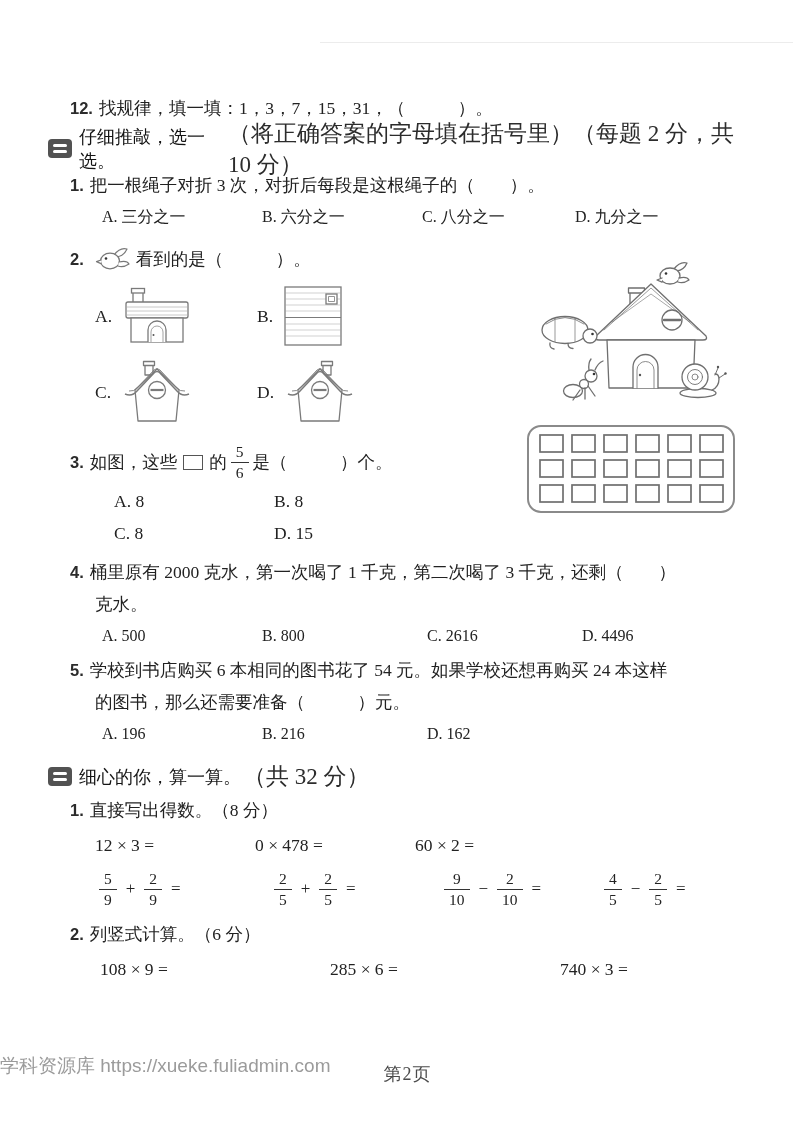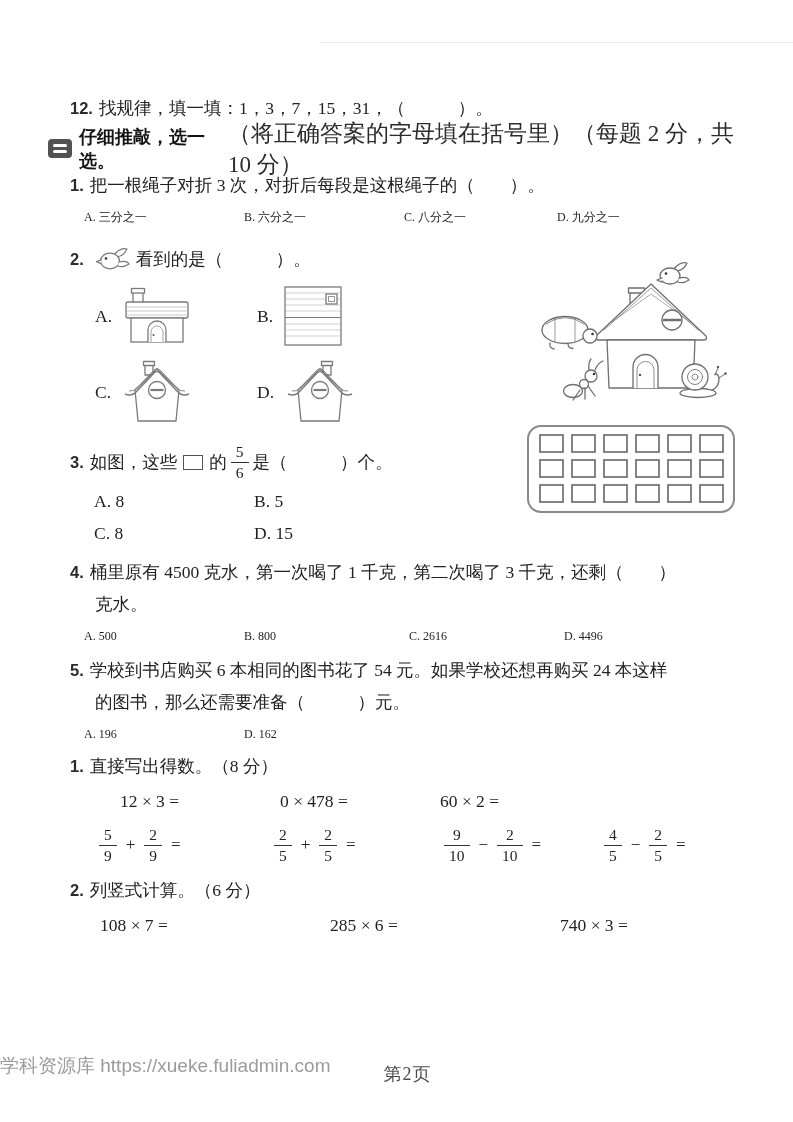--- a/index.html
+++ b/index.html
@@ -13,49 +13,49 @@
   .content { position:absolute; left:48px; top:92px; width:712px; }
 
   .line { font-size:17.5px; line-height:32px; }
   .qnum { font-family:"Liberation Sans", sans-serif; font-weight:600; font-size:16.5px; color:#2b2b2b; margin-right:6px; }
 
   
   .sec-header { margin-top:7px; height:35px; display:flex; align-items:center; }
   .sec-icon { display:inline-flex; flex-direction:column; justify-content:center; gap:3px;
     width:24px; height:19px; background:#525252; border-radius:4px; margin-right:7px; flex:0 0 auto; align-items:center; }
   .sec-icon .bar { display:block; width:14px; height:3px; background:#fff; border-radius:1.5px; }
-  .sec-title { font-family:"Liberation Sans", sans-serif; font-weight:700; font-size:18px; color:#141414; }
+  .sec-title { font-family:"Liberation Sans", sans-serif; font-weight:400; font-size:18px; color:#141414; }
   .sec-sub { font-size:23px; color:#2c2c2c; margin-left:2px; }
 
   .q-line { margin-left:22px; }
-  .opt-row { margin-left:36px; display:flex; font-size:12px; line-height:32px; }
+  .opt-row { margin-left:54px; display:flex; font-size:16px; line-height:32px; }
   .opt-row .c1 { width:160px; } .opt-row .c2 { width:160px; } .opt-row .c3 { width:153px; }
   .opt-row4 .c1 { width:160px; } .opt-row4 .c2 { width:165px; } .opt-row4 .c3 { width:155px; }
 
   
   .q2-line { margin-left:22px; margin-top:8px; height:36px; display:flex; align-items:center; font-size:17.5px; }
   .q2-figs { margin-left:47px; margin-top:4px; display:grid; grid-template-columns:162px 240px; row-gap:6px; width:402px; }
   .q2-opt { display:flex; align-items:center; gap:9px; height:70px; font-size:17.5px; }
 
   
   .q3-line { margin-left:22px; margin-top:12px; height:46px; display:flex; align-items:center; font-size:17.5px; }
   .sq-box { display:inline-block; width:20px; height:15px; border:1.4px solid #555; margin:0 6px; }
   .frac { display:inline-block; text-align:center; font-size:15.5px; line-height:1.15; vertical-align:middle; margin:0 4px; }
   .frac .num { display:block; padding:0 5px 1px; }
   .frac .den { display:block; border-top:1.3px solid #333; padding:1px 5px 0; }
-  .q3-opts { margin-left:46px; }
+  .q3-opts { margin-left:66px; }
   .q3-opts .row { display:flex; line-height:32px; font-size:17.5px; }
   .q3-opts .row .c1 { width:160px; }
 
   
   .cont-line { margin-left:47px; }
 
   
   .part-title { margin-left:22px; font-size:17.5px; line-height:32px; }
-  .calc-row { margin-left:72px; margin-top:3px; display:flex; font-size:17.5px; line-height:32px; }
+  .calc-row { margin-left:47px; margin-top:3px; display:flex; font-size:17.5px; line-height:32px; }
   .calc-row .e1 { width:160px; } .calc-row .e2 { width:185px; } .calc-row .e3 { width:160px; }
   .frac-row { margin-left:47px; margin-top:2px; display:flex; align-items:center; height:52px; }
   .frac-row .f1 { width:175px; } .frac-row .f2 { width:170px; } .frac-row .f3 { width:160px; }
   .frac-expr { display:inline-flex; align-items:center; font-size:17px; }
   .frac-expr .op { margin:0 5px; }
   .calc-row2 { margin-left:52px; margin-top:3px; display:flex; font-size:17.5px; line-height:32px; }
   .calc-row2 .e1, .calc-row2 .e2 { width:230px; }
 
   
   .scene-fig  { position:absolute; left:538px; top:254px; }
@@ -201,52 +201,61 @@
       <span>的</span>
       <span class="frac">
         <span class="num">5</span>
           <span class="den">6</span>
       </span>
       <span>是（　　　）个。</span>
     </div>
     <div class="q3-opts">
       <div class="row">
         <span class="c1">A. 8</span>
-        <span>B. 5</span>
+        <span>B. 8</span>
       </div>
       <div class="row">
         <span class="c1">C. 8</span>
         <span>D. 15</span>
       </div>
     </div>
 
     <div class="line q-line" style="margin-top:7px">
-      <span class="qnum">4.</span><span>桶里原有 4500 克水，第一次喝了 1 千克，第二次喝了 3 千克，还剩（　　）</span>
+      <span class="qnum">4.</span><span>桶里原有 2000 克水，第一次喝了 1 千克，第二次喝了 3 千克，还剩（　　）</span>
     </div>
     <div class="line cont-line">
       <span>克水。</span>
     </div>
     <div class="opt-row opt-row4">
       <span class="c1">A. 500</span>
       <span class="c2">B. 800</span>
       <span class="c3">C. 2616</span>
       <span class="c4">D. 4496</span>
     </div>
 
     <div class="line q-line" style="margin-top:2px">
       <span class="qnum">5.</span><span>学校到书店购买 6 本相同的图书花了 54 元。如果学校还想再购买 24 本这样</span>
     </div>
     <div class="line cont-line">
       <span>的图书，那么还需要准备（　　　）元。</span>
     </div>
     <div class="opt-row opt-row4">
       <span class="c1">A. 196</span>
+      <span class="c2">B. 216</span>
       <span class="c4">D. 162</span>
     </div>
 
+    <div class="sec-header" style="margin-top:9px">
+      <span class="sec-icon">
+          <span class="bar"></span>
+          <span class="bar"></span>
+        </span>
+      <span class="sec-title">细心的你，算一算。</span>
+      <span class="sec-sub">（共 32 分）</span>
+    </div>
 
     <div class="part-title">
       <span class="qnum">1.</span><span>直接写出得数。（8 分）</span>
     </div>
     <div class="calc-row">
       <span class="e1">12 × 3 =</span>
       <span class="e3">0 × 478 =</span>
       <span class="e4">60 × 2 =</span>
     </div>
     <div class="frac-row">
@@ -297,21 +306,21 @@
             <span class="den">5</span>
           </span>
         <span class="op">=</span>
       </span>
     </div>
 
     <div class="part-title" style="margin-top:3px">
       <span class="qnum">2.</span><span>列竖式计算。（6 分）</span>
     </div>
     <div class="calc-row2">
-      <span class="e1">108 × 7 =</span>
+      <span class="e1">108 × 9 =</span>
       <span class="e2">285 × 6 =</span>
       <span class="e3">740 × 3 =</span>
     </div>
   </div>
 
   <div class="scene-fig">
     <svg width="218" height="158" viewBox="0 0 218 158">
       <g stroke="#6f6f6f" fill="#fff" stroke-width="1.3" stroke-linecap="round" stroke-linejoin="round">
 
         <path d="M136 15 q6 -8 13 -6 q-3 7 -10 8"></path>

